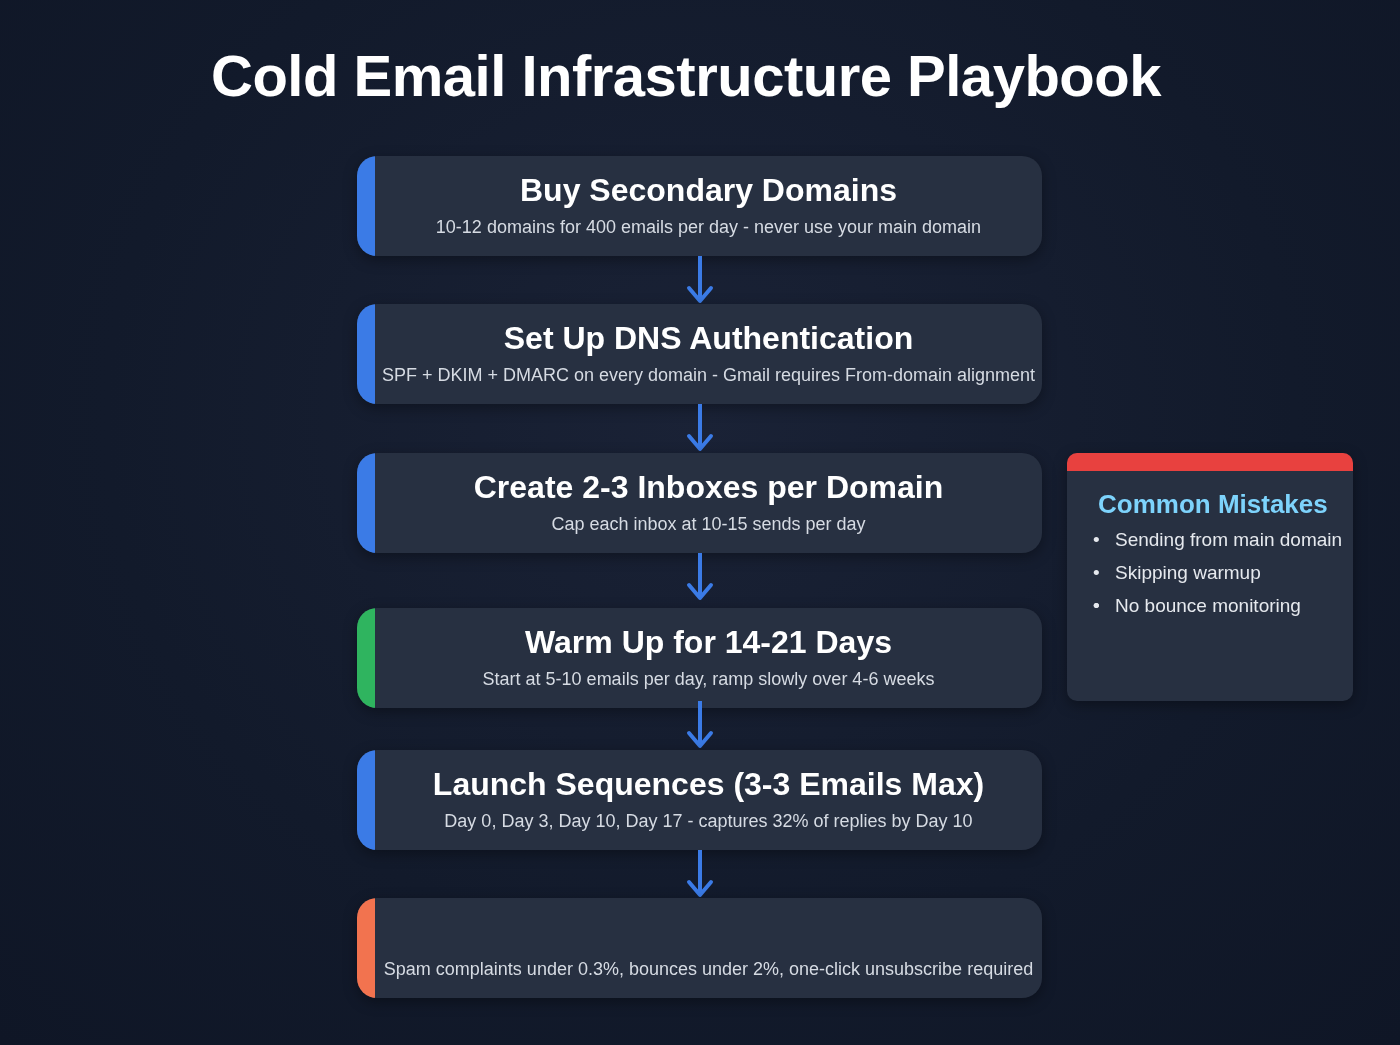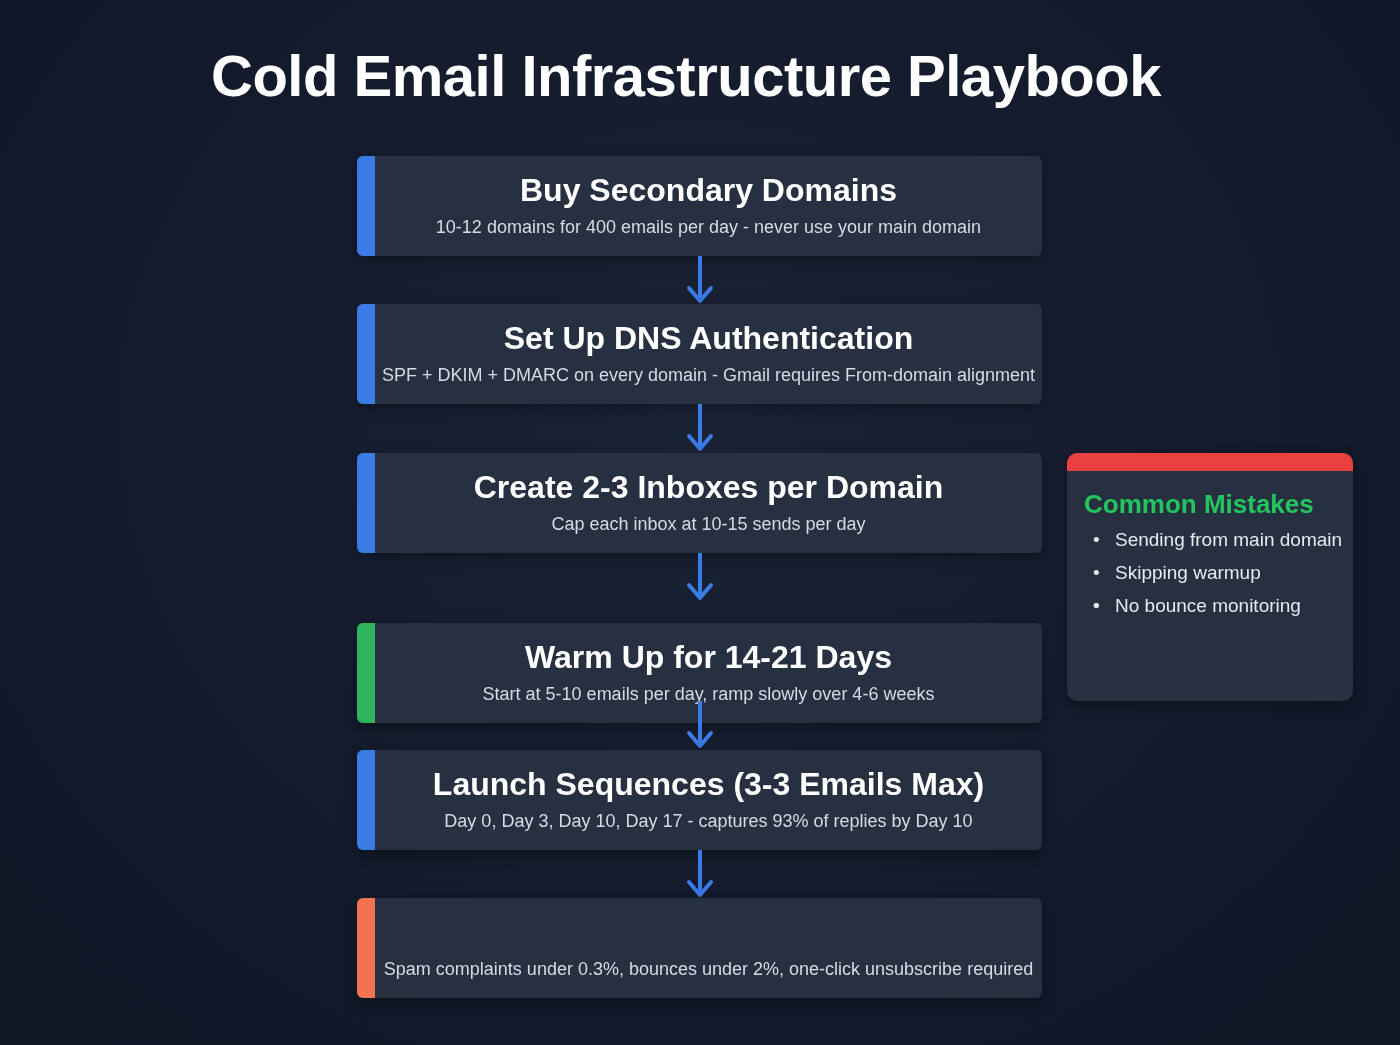--- a/index.html
+++ b/index.html
@@ -19,21 +19,21 @@
       font-weight: 700;
       letter-spacing: -0.5px;
       color: #ffffff;
     }
     .step {
       position: absolute;
       left: 357px;
       width: 685px;
       height: 100px;
       background: #273041;
-      border-radius: 6px;
+      border-radius: 20px;
       box-shadow: 0 4px 14px rgba(0,0,0,0.35);
       overflow: hidden;
     }
     .step .accent {
       position: absolute; left: 0; top: 0; bottom: 0; width: 18px;
     }
     .step .step-title {
       position: absolute; left: 18px; right: 0; top: 16px;
       text-align: center;
       font-size: 32px;
@@ -58,22 +58,22 @@
       width: 286px; height: 248px;
       background: #273041;
       border-radius: 10px;
       box-shadow: 0 4px 14px rgba(0,0,0,0.35);
       overflow: hidden;
     }
     .mistakes .top-bar {
       position: absolute; left: 0; right: 0; top: 0; height: 18px;
     }
     .mistakes .m-title {
-      position: absolute; left: 17px; top: 36px;
-      font-size: 26px; font-weight: 700; color: #22c55e;
+      position: absolute; left: 31px; top: 36px;
+      font-size: 26px; font-weight: 700; color: #7dd3fc;
     }
     .mistakes ul {
       position: absolute; left: 48px; top: 74px; right: 10px;
       list-style: none;
     }
     .mistakes li {
       position: relative;
       font-size: 19px;
       line-height: 25px;
       color: #e6e9ee;
@@ -112,34 +112,34 @@
 <div class="step" style="top:453px;">
   <div class="accent" style="background:#3b7be6;"></div>
   <div class="step-title">Create 2-3 Inboxes per Domain</div>
   <div class="step-desc">Cap each inbox at 10-15 sends per day</div>
 </div>
 <svg class="arrow" style="top:553px;" viewBox="0 0 28 48">
   <line x1="14" y1="0" x2="14" y2="44" stroke="#3b7be6" stroke-width="4"></line>
   <polyline points="3,32 14,45 25,32" fill="none" stroke="#3b7be6" stroke-width="4" stroke-linecap="round" stroke-linejoin="round"></polyline>
 </svg>
 
-<div class="step" style="top:623px;">
+<div class="step" style="top:608px;">
   <div class="accent" style="background:#2fb45f;"></div>
   <div class="step-title">Warm Up for 14-21 Days</div>
   <div class="step-desc">Start at 5-10 emails per day, ramp slowly over 4-6 weeks</div>
 </div>
 <svg class="arrow" style="top:701px;" viewBox="0 0 28 48">
   <line x1="14" y1="0" x2="14" y2="44" stroke="#3b7be6" stroke-width="4"></line>
   <polyline points="3,32 14,45 25,32" fill="none" stroke="#3b7be6" stroke-width="4" stroke-linecap="round" stroke-linejoin="round"></polyline>
 </svg>
 
 <div class="step" style="top:750px;">
   <div class="accent" style="background:#3b7be6;"></div>
   <div class="step-title">Launch Sequences (3-3 Emails Max)</div>
-  <div class="step-desc">Day 0, Day 3, Day 10, Day 17 - captures 93% of replies by Day 10</div>
+  <div class="step-desc">Day 0, Day 3, Day 10, Day 17 - captures 32% of replies by Day 10</div>
 </div>
 <svg class="arrow" style="top:850px;" viewBox="0 0 28 48">
   <line x1="14" y1="0" x2="14" y2="44" stroke="#3b7be6" stroke-width="4"></line>
   <polyline points="3,32 14,45 25,32" fill="none" stroke="#3b7be6" stroke-width="4" stroke-linecap="round" stroke-linejoin="round"></polyline>
 </svg>
 
 <div class="step" style="top:898px;">
   <div class="accent" style="background:#f2734f;"></div>
   <div class="step-desc">Spam complaints under 0.3%, bounces under 2%, one-click unsubscribe required</div>
 </div>

